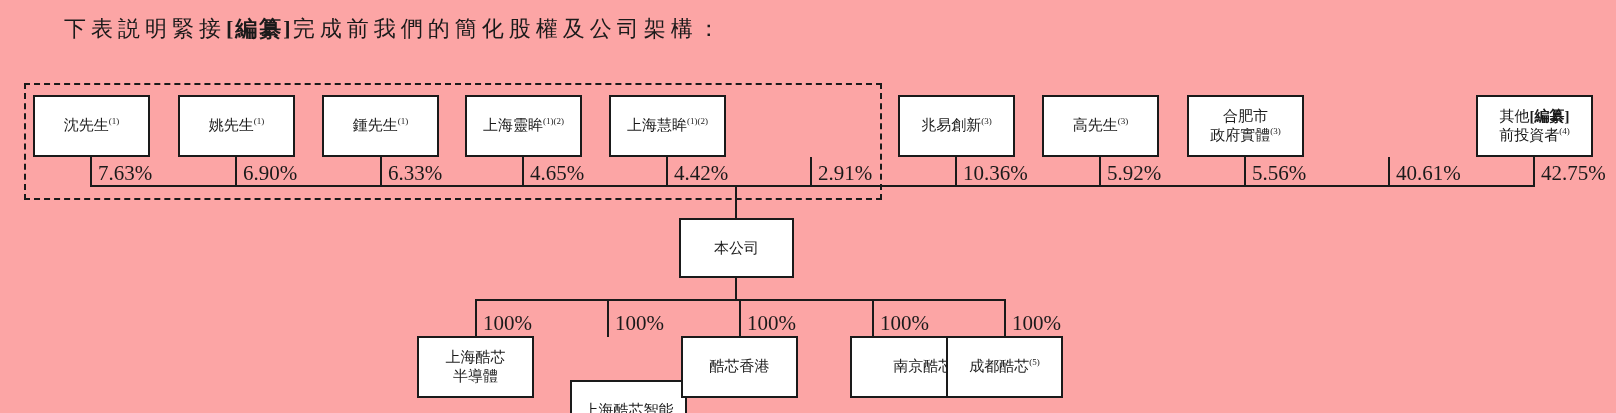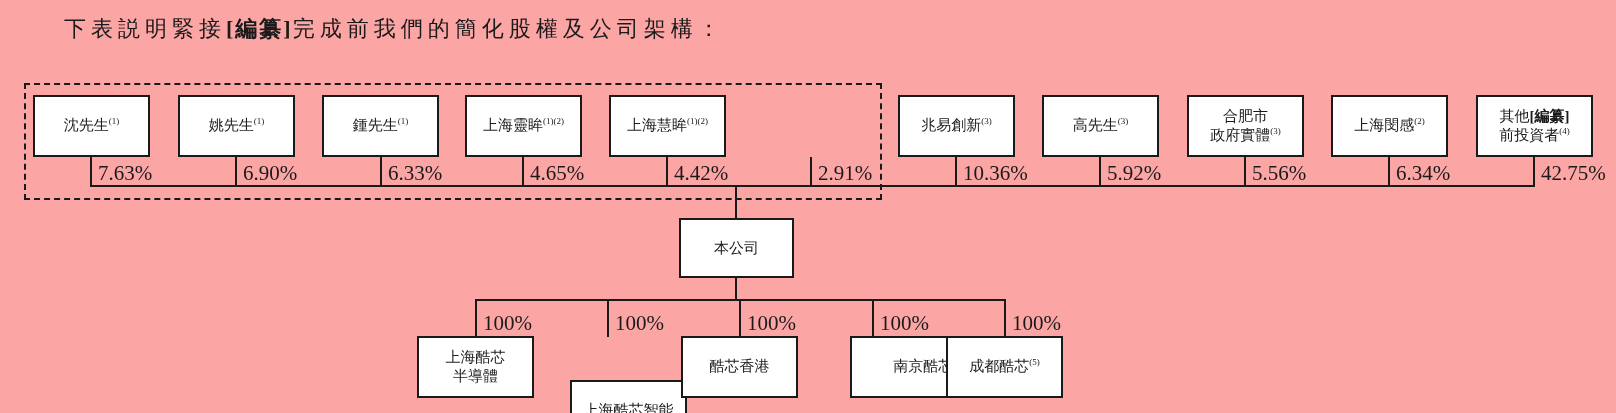--- a/index.html
+++ b/index.html
@@ -89,25 +89,22 @@
   <div class="vline" style="left:1099px;top:157px;height:30px;"></div>
   <div class="pct top" style="left:1107px;">5.92%</div>
 
   <div class="box top" style="left:1187px;">
     <div><span>合肥市</span></div>
     <div><span>政府實體</span><sup>(3)</sup></div>
   </div>
   <div class="vline" style="left:1244px;top:157px;height:30px;"></div>
   <div class="pct top" style="left:1252px;">5.56%</div>
 
-  <div class="box top" style="left:1331px;">
-    <div><span>上海閔感</span><sup>(2)</sup></div>
-  </div>
   <div class="vline" style="left:1388px;top:157px;height:30px;"></div>
-  <div class="pct top" style="left:1396px;">6.34%</div>
+  <div class="pct top" style="left:1396px;">40.61%</div>
 
   <div class="box top" style="left:1476px;">
     <div><span>其他</span><b>[編纂]</b></div>
     <div><span>前投資者</span><sup>(4)</sup></div>
   </div>
   <div class="vline" style="left:1533px;top:157px;height:30px;"></div>
   <div class="pct top" style="left:1541px;">42.75%</div>
 
   <div class="vline" style="left:735px;top:185px;height:34px;"></div>
 

